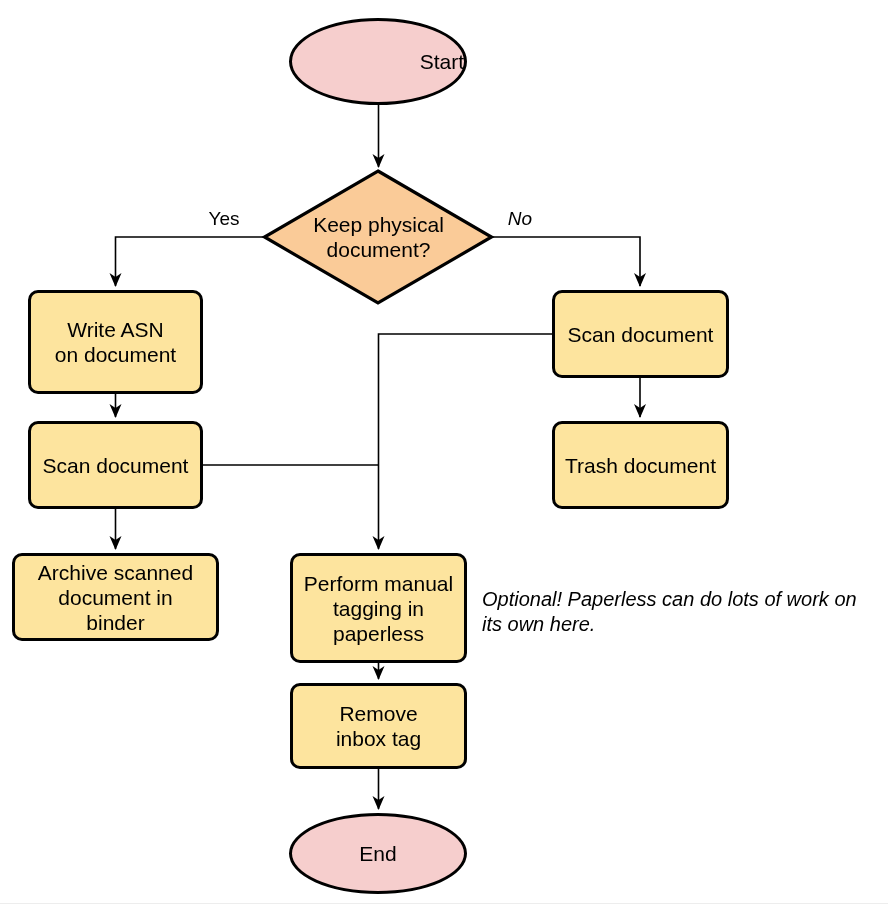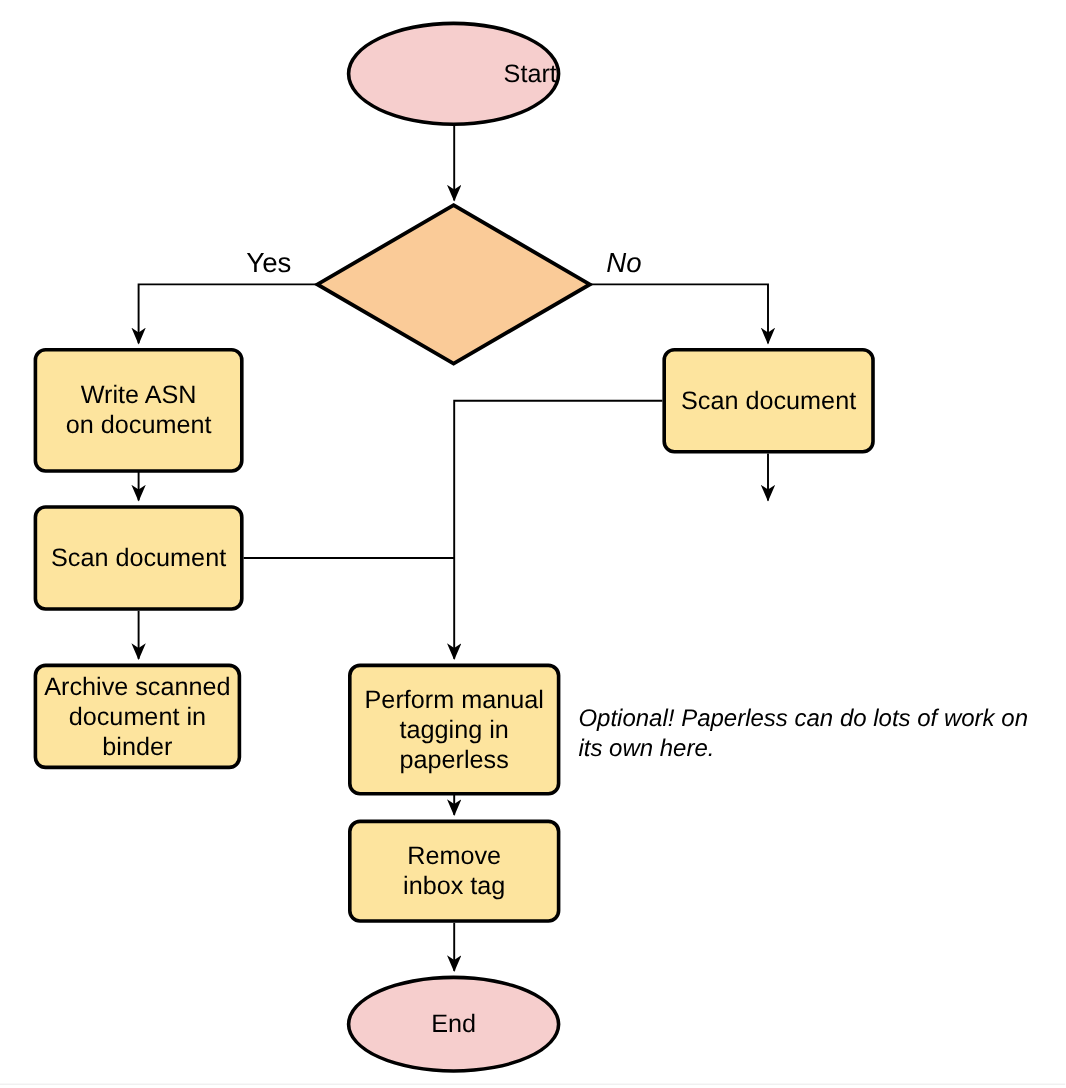--- a/index.html
+++ b/index.html
@@ -53,21 +53,21 @@
     background: var(--terminal-fill, #f6cecd);
     border: 3.5px solid var(--line, #000000);
     border-radius: 50%;
   }
   .node.decision-label {
     background: transparent;
     border: none;
   }
   .edge-label {
     position: absolute;
-    font-size: 23px;
+    font-size: 19px;
     line-height: 22px;
     text-align: center;
     background: transparent;
   }
   .annotation {
     position: absolute;
     font-size: 20px;
     line-height: 25px;
     font-style: italic;
     white-space: pre-line;
@@ -105,44 +105,51 @@
     <path class="edge" d="M378.5,641 L378.5,679" marker-end="url(#arrowhead)"></path>
     <path class="edge" d="M378.5,769 L378.5,809" marker-end="url(#arrowhead)"></path>
 
     <polygon class="decision-shape" points="378,171 491.5,237 378,303 264.5,237"></polygon>
   </svg>
 
   <div class="node terminal" style="left:289px; top:18px; width:178px; height:87px;justify-content:flex-end;">
     <span>Start</span>
   </div>
 
+  <div class="node decision-label" style="left:268px; top:171px; width:221px; height:132px;">
+    <span>Keep physical
+document?</span>
+  </div>
 
   <div class="edge-label" style="left:200px; top:208px; width:48px;">Yes</div>
 
   <div class="edge-label" style="left:496px; top:208px; width:48px;font-style:italic;">No</div>
 
   <div class="node process" style="left:28px; top:290px; width:175px; height:104px;">
     <span>Write ASN
 on document</span>
   </div>
 
   <div class="node process" style="left:28px; top:421px; width:175px; height:88px;">
     <span>Scan document</span>
   </div>
 
-  <div class="node process" style="left:28px; top:553px; width:173px; height:88px;">
+  <div class="node process" style="left:12px; top:553px; width:207px; height:88px;">
     <span>Archive scanned
 document in
 binder</span>
   </div>
 
   <div class="node process" style="left:552px; top:290px; width:177px; height:88px;">
     <span>Scan document</span>
   </div>
 
+  <div class="node process" style="left:552px; top:421px; width:177px; height:88px;">
+    <span>Trash document</span>
+  </div>
 
   <div class="node process" style="left:290px; top:553px; width:177px; height:110px;text-align:center;">
     <span>Perform manual
 tagging in
 paperless</span>
   </div>
 
   <div class="annotation" style="left:482px; top:587px; width:420px;">Optional! Paperless can do lots of work on
 its own here.</div>
 

